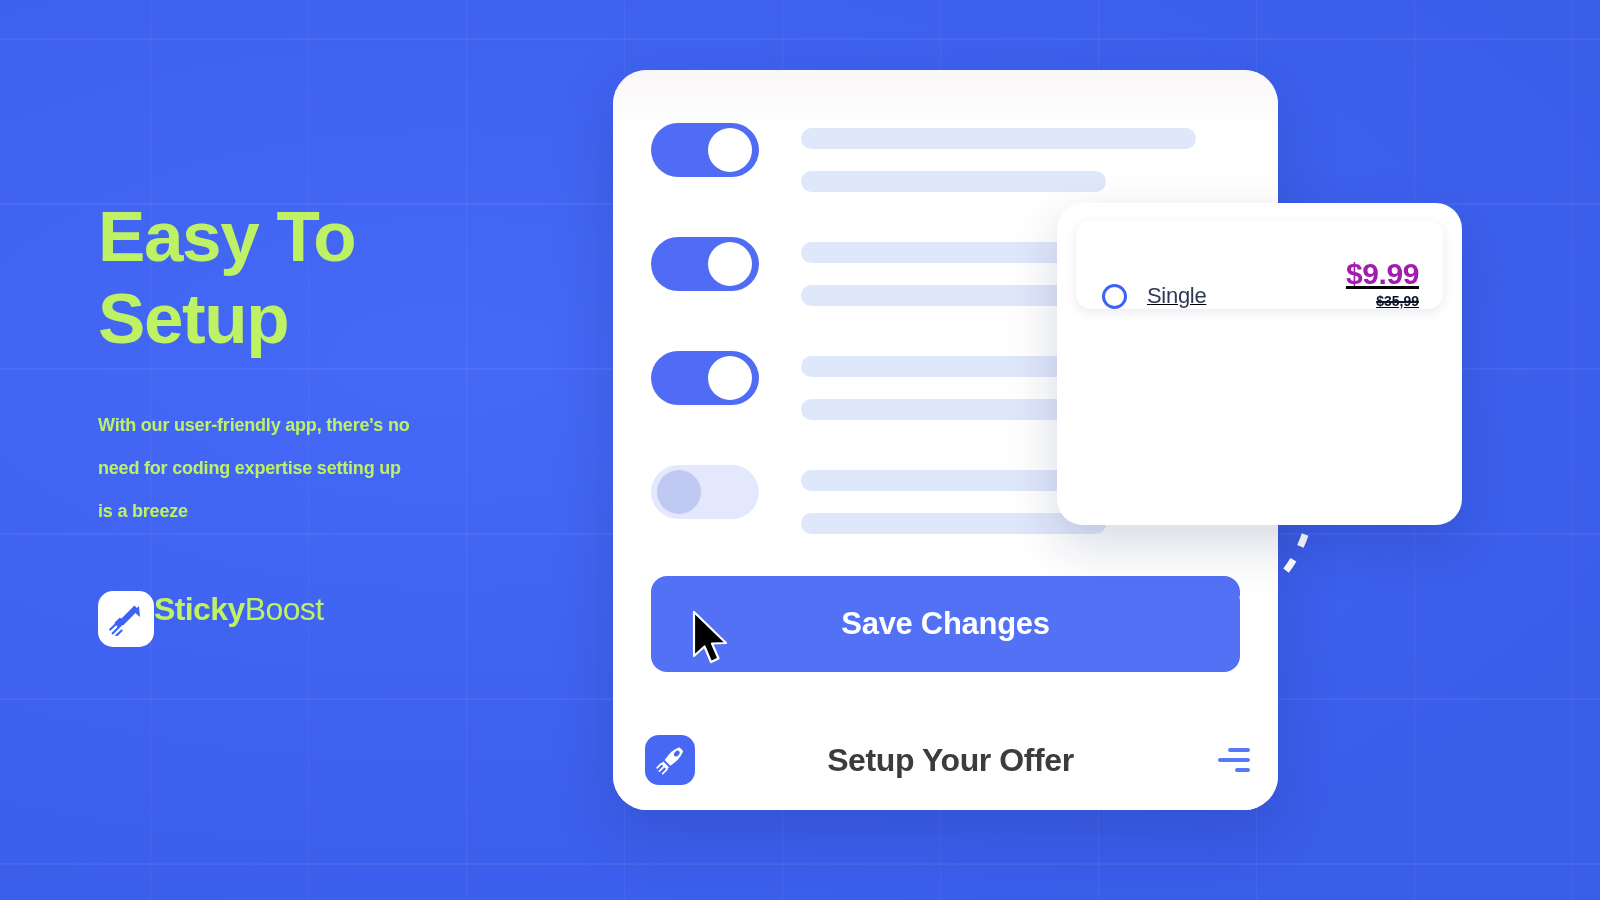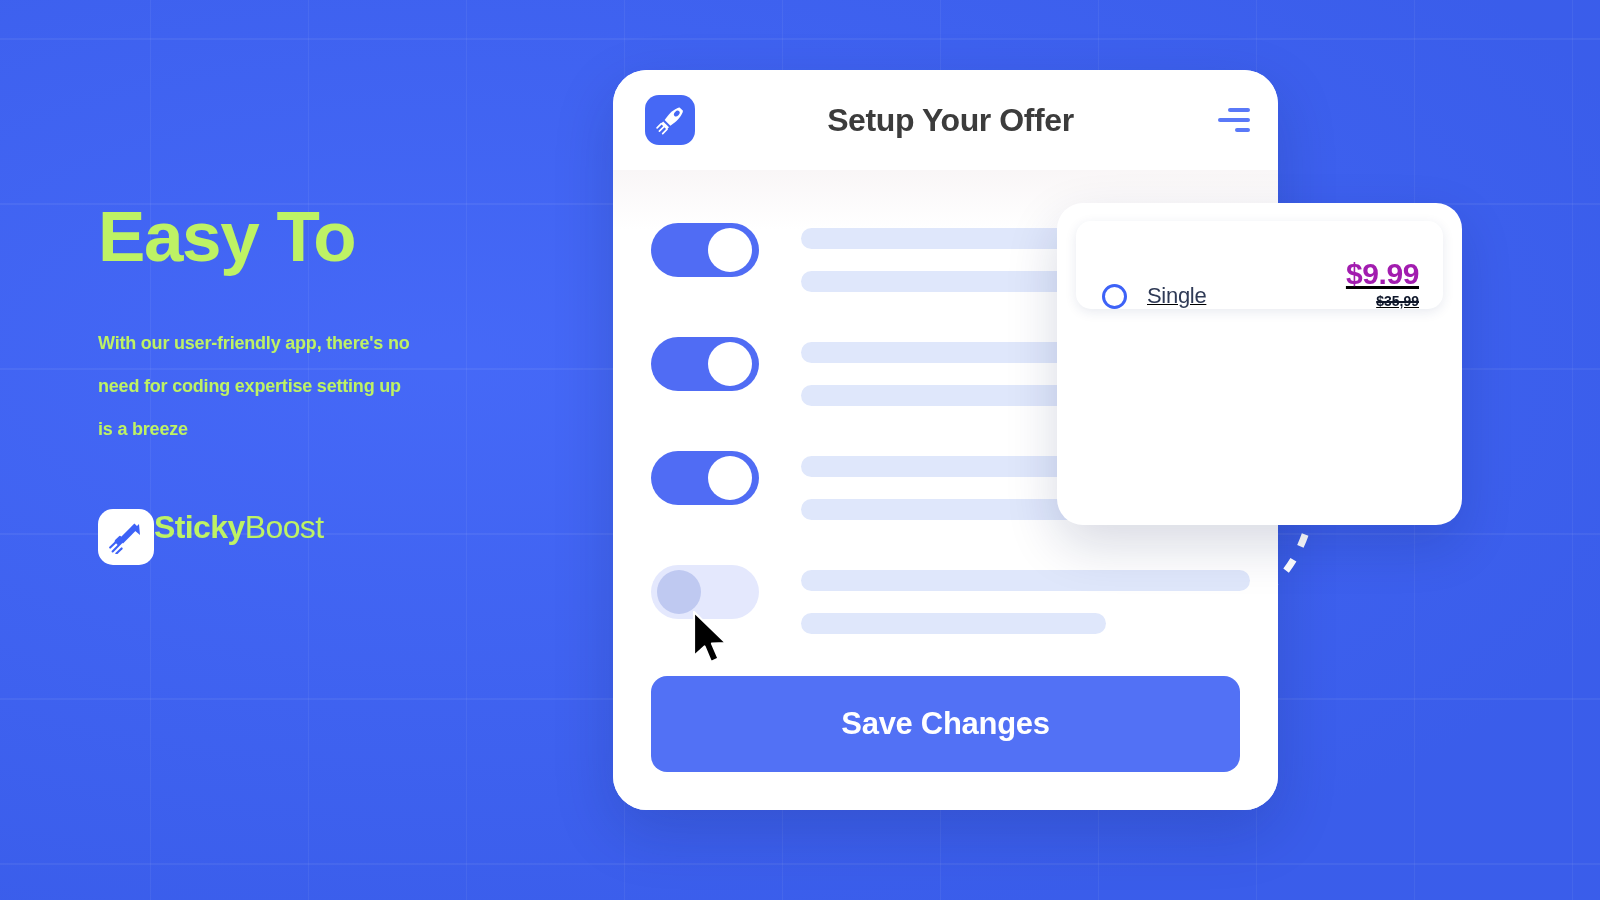--- a/index.html
+++ b/index.html
@@ -212,20 +212,21 @@
 </style>
 </head>
 <body>
 
 <div id="bg-grid"></div>
 <div id="bg-vignette"></div>
 
 <div id="left-panel">
   <h1 id="headline">
     <span>Easy To</span><br>
+    <span>Setup</span>
   </h1>
   <p id="subcopy">With our user-friendly app, there's no need for coding expertise setting up is a breeze</p>
 
   <div id="brand-lockup">
     <div id="brand-mark">
       <svg width="34" height="34" viewBox="0 0 34 34">
         <path d="M30 4 L31 15 L24.5 9.5 Z" fill="#3D62F7"></path>
         <path d="M29.2 4.6 L13.5 20.3 L9.2 16 L24.9 0.3 Z" fill="#3D62F7" transform="translate(0.5,3.2)"></path>
         <rect x="6.3" y="17.2" width="8.4" height="7.2" rx="1.6" fill="#3D62F7" transform="rotate(-45 10.5 20.8)"></rect>
         <g stroke="#3D62F7" stroke-width="2.1" stroke-linecap="round">
@@ -240,89 +241,89 @@
     </div>
   </div>
 </div>
 
 <svg id="dashed-arc" viewBox="0 0 230 140">
   <path d="M8 110 C 40 104, 68 76, 80 20" fill="none" stroke="#FFFFFF" stroke-width="7" stroke-linecap="butt" stroke-dasharray="13 15"></path>
 </svg>
 
 <div id="phone-card">
 
+  <div id="phone-body">
+
+    <div id="toggle-list">
+
+      <div class="toggle-row r1">
+        <div class="switch">
+            <span class="knob"></span>
+          </div>
+        <div class="bars">
+          <div class="bar b-top"></div>
+          <div class="bar b-bot"></div>
+        </div>
+      </div>
+
+      <div class="toggle-row r2">
+        <div class="switch">
+            <span class="knob"></span>
+          </div>
+        <div class="bars">
+          <div class="bar b-top"></div>
+          <div class="bar b-bot"></div>
+        </div>
+      </div>
+
+      <div class="toggle-row r3">
+        <div class="switch">
+            <span class="knob"></span>
+          </div>
+        <div class="bars">
+          <div class="bar b-top"></div>
+          <div class="bar b-bot"></div>
+        </div>
+      </div>
+
+      <div class="toggle-row r4">
+        <div class="switch off">
+            <span class="knob"></span>
+          </div>
+        <div class="bars">
+          <div class="bar b-top"></div>
+          <div class="bar b-bot"></div>
+        </div>
+      </div>
+
+    </div>
+
+    <button id="save-button">Save Changes</button>
+  </div>
+
   <div id="phone-header">
     <div id="app-icon">
       <svg width="30" height="30" viewBox="0 0 30 30">
         <path d="M24.6 2.4 C21 3 16.4 6.2 13.1 10.4 L9.6 15 L15.4 20.8 L20 17.3 C24.2 14 27.4 9.4 28 5.8 Z" fill="#fff"></path>
         <ellipse cx="21.8" cy="8.6" rx="3.3" ry="2.3" transform="rotate(-45 21.8 8.6)" fill="#4668F5"></ellipse>
         <path d="M8.2 16.4 L14 22.2 L11.6 24.6 L5.8 18.8 Z" fill="#fff"></path>
         <g stroke="#fff" stroke-width="1.7" stroke-linecap="round">
           <line x1="9.2" y1="21.4" x2="4.4" y2="26.2"></line>
           <line x1="12.1" y1="24.2" x2="7.7" y2="28.6"></line>
           <line x1="6.3" y1="18.6" x2="2.1" y2="22.8"></line>
         </g>
       </svg>
     </div>
     <div id="phone-title">Setup Your Offer</div>
     <div id="menu-icon">
       <i class="l1"></i>
         <i class="l2"></i>
         <i class="l3"></i>
     </div>
   </div>
-
-  <div id="phone-body">
-
-    <div id="toggle-list">
-
-      <div class="toggle-row r1">
-        <div class="switch">
-            <span class="knob"></span>
-          </div>
-        <div class="bars">
-          <div class="bar b-top"></div>
-          <div class="bar b-bot"></div>
-        </div>
-      </div>
-
-      <div class="toggle-row r2">
-        <div class="switch">
-            <span class="knob"></span>
-          </div>
-        <div class="bars">
-          <div class="bar b-top"></div>
-          <div class="bar b-bot"></div>
-        </div>
-      </div>
-
-      <div class="toggle-row r3">
-        <div class="switch">
-            <span class="knob"></span>
-          </div>
-        <div class="bars">
-          <div class="bar b-top"></div>
-          <div class="bar b-bot"></div>
-        </div>
-      </div>
-
-      <div class="toggle-row r4">
-        <div class="switch off">
-            <span class="knob"></span>
-          </div>
-        <div class="bars">
-          <div class="bar b-top"></div>
-          <div class="bar b-bot"></div>
-        </div>
-      </div>
-
-    </div>
-
-    <button id="save-button">Save Changes</button>
-  </div>
 </div>
 
 <svg id="cursor" viewBox="0 0 44 56">
   <path d="M4 2 L4 46 L14.5 36.5 L21 52 L28.5 48.5 L22 33.5 L36 33 Z" fill="#000" stroke="#fff" stroke-width="2.2" stroke-linejoin="round"></path>
 </svg>
 
 <div id="pricing-card">
 
   <div class="price-option">
     <span class="radio"></span>

